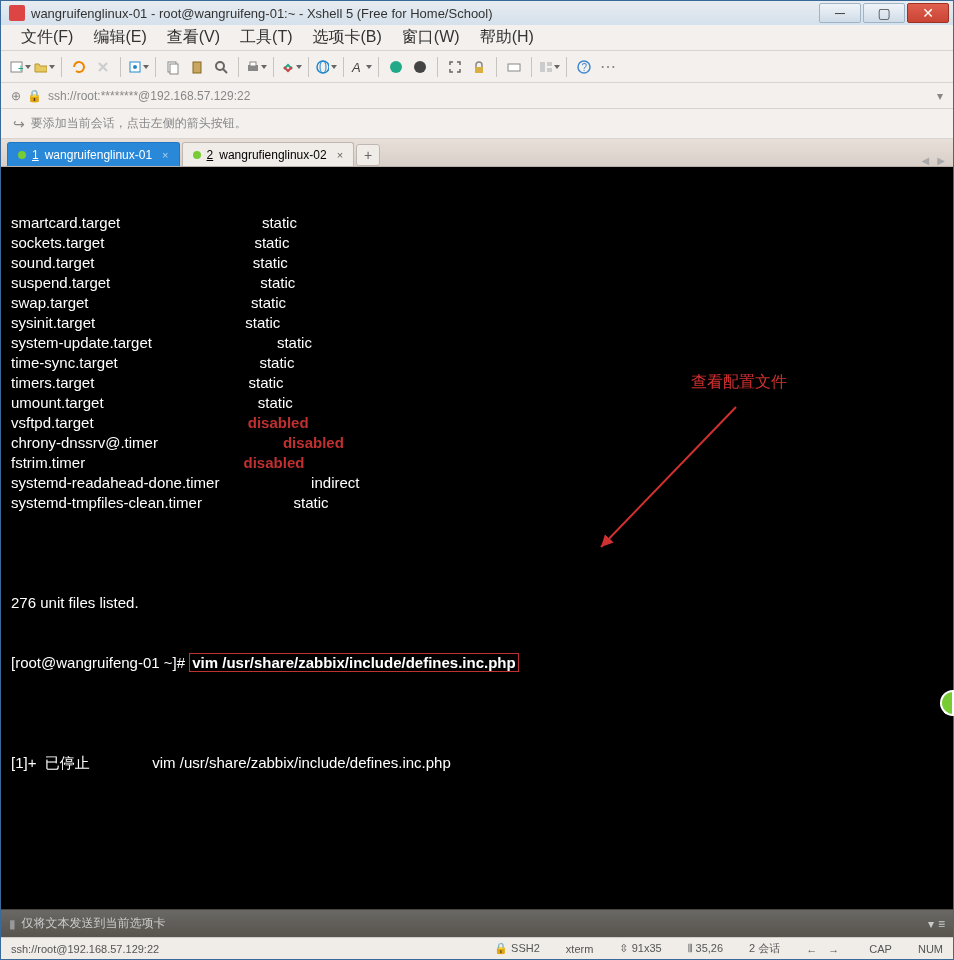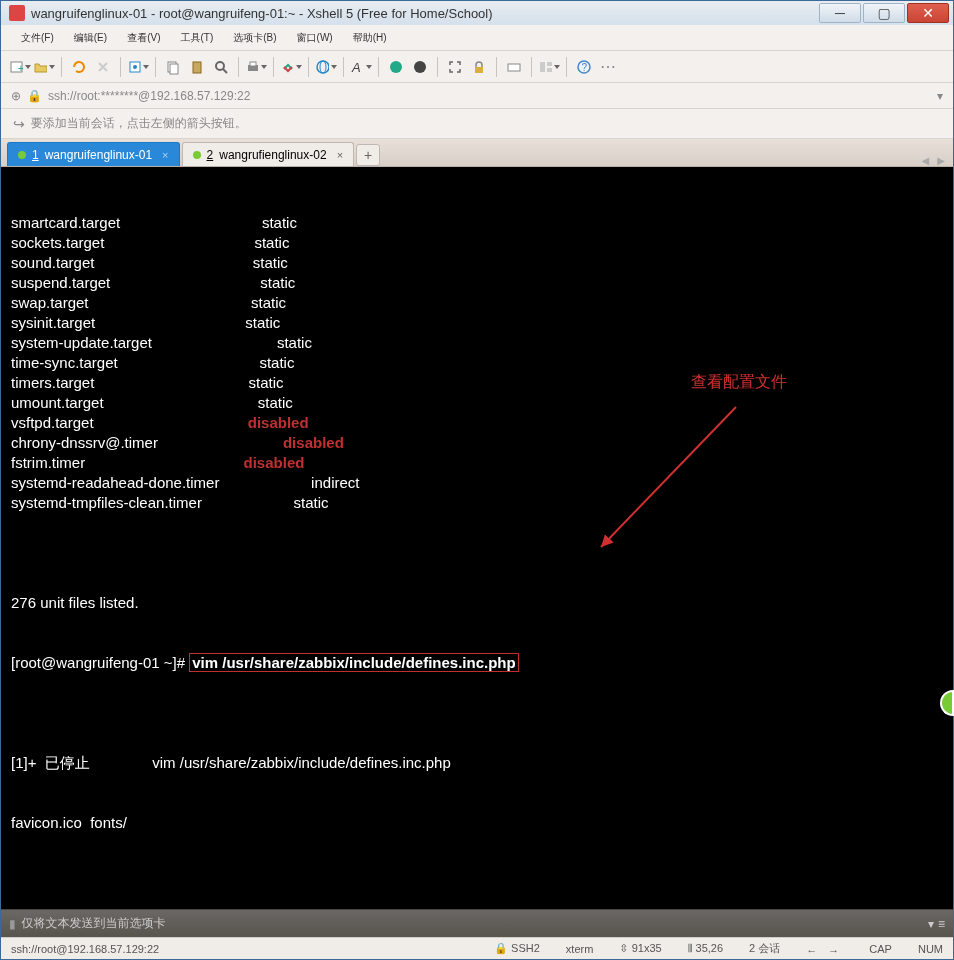--- a/index.html
+++ b/index.html
@@ -7,21 +7,21 @@
 
 .window { position: absolute; top: 0; left: 0; right: 0; bottom: 0; border: 1px solid #3a6a9a; background: #fff; display: flex; flex-direction: column; }
 
 .titlebar { height: 24px; background: linear-gradient(to bottom, #e8ecf0, #d4e0ec); display: flex; align-items: center; padding: 0 4px 0 8px; font-size: 13px; color: #333; }
 .titlebar .app-icon { width: 16px; height: 16px; margin-right: 6px; background: #d44; border-radius: 2px; }
 .titlebar .title-text { flex: 1; }
 .win-controls { display: flex; gap: 0; }
 .win-btn { width: 42px; height: 20px; display: flex; align-items: center; justify-content: center; font-size: 14px; cursor: pointer; background: linear-gradient(to bottom, #f0f4f8, #d0dce8); border: 1px solid #a0b4c8; border-radius: 2px; margin-left: 2px; color: #444; }
 .win-btn.close { background: linear-gradient(to bottom, #e06050, #c94434); color: #fff; border-color: #a03020; }
 
-.menubar { height: 26px; background: #f4f0ee; border-bottom: 1px solid #d8d4d0; display: flex; align-items: center; padding: 0 10px; font-size: 10px; color: #333; }
+.menubar { height: 26px; background: #f4f0ee; border-bottom: 1px solid #d8d4d0; display: flex; align-items: center; padding: 0 10px; font-size: 16px; color: #333; }
 .menu-item { padding: 4px 10px; cursor: pointer; }
 
 .toolbar { height: 32px; background: #f4f0ee; border-bottom: 1px solid #d8d4d0; display: flex; align-items: center; padding: 0 8px; gap: 2px; }
 .tb-btn { width: 22px; height: 22px; display: flex; align-items: center; justify-content: center; cursor: pointer; border-radius: 2px; position: relative; }
 .tb-sep { width: 1px; height: 20px; background: #c8c4c0; margin: 0 4px; }
 .tb-dd::after { content: ""; display: inline-block; margin-left: 2px; border-left: 3px solid transparent; border-right: 3px solid transparent; border-top: 4px solid #666; }
 
 .addrbar { height: 26px; background: #f4f0ee; border-bottom: 1px solid #d8d4d0; display: flex; align-items: center; padding: 0 10px; font-size: 12px; color: #888; gap: 6px; }
 .lock-icon { color: #b0a090; }
 
@@ -234,21 +234,20 @@
     </div>
   </div>
 
   <div class="terminal">
     <div id="unit-lines"><div class="t-line">smartcard.target                                  static</div><div class="t-line">sockets.target                                    static</div><div class="t-line">sound.target                                      static</div><div class="t-line">suspend.target                                    static</div><div class="t-line">swap.target                                       static</div><div class="t-line">sysinit.target                                    static</div><div class="t-line">system-update.target                              static</div><div class="t-line">time-sync.target                                  static</div><div class="t-line">timers.target                                     static</div><div class="t-line">umount.target                                     static</div><div class="t-line">vsftpd.target                                     <span class="disabled">disabled</span></div><div class="t-line">chrony-dnssrv@.timer                              <span class="disabled">disabled</span></div><div class="t-line">fstrim.timer                                      <span class="disabled">disabled</span></div><div class="t-line">systemd-readahead-done.timer                      indirect</div><div class="t-line">systemd-tmpfiles-clean.timer                      static</div></div>
     <div class="t-line"></div>
     <div class="t-line">276 unit files listed.</div>
     <div class="t-line"><span>[root@wangruifeng-01 ~]# </span><span class="boxed">vim /usr/share/zabbix/include/defines.inc.php</span></div>
     <div class="t-line"></div>
     <div class="t-line">[1]+  已停止               vim /usr/share/zabbix/include/defines.inc.php</div>
-    <div class="t-line">favicon.ico  fonts/</div>
     
     
     
     
     
     
     
     
     
     

